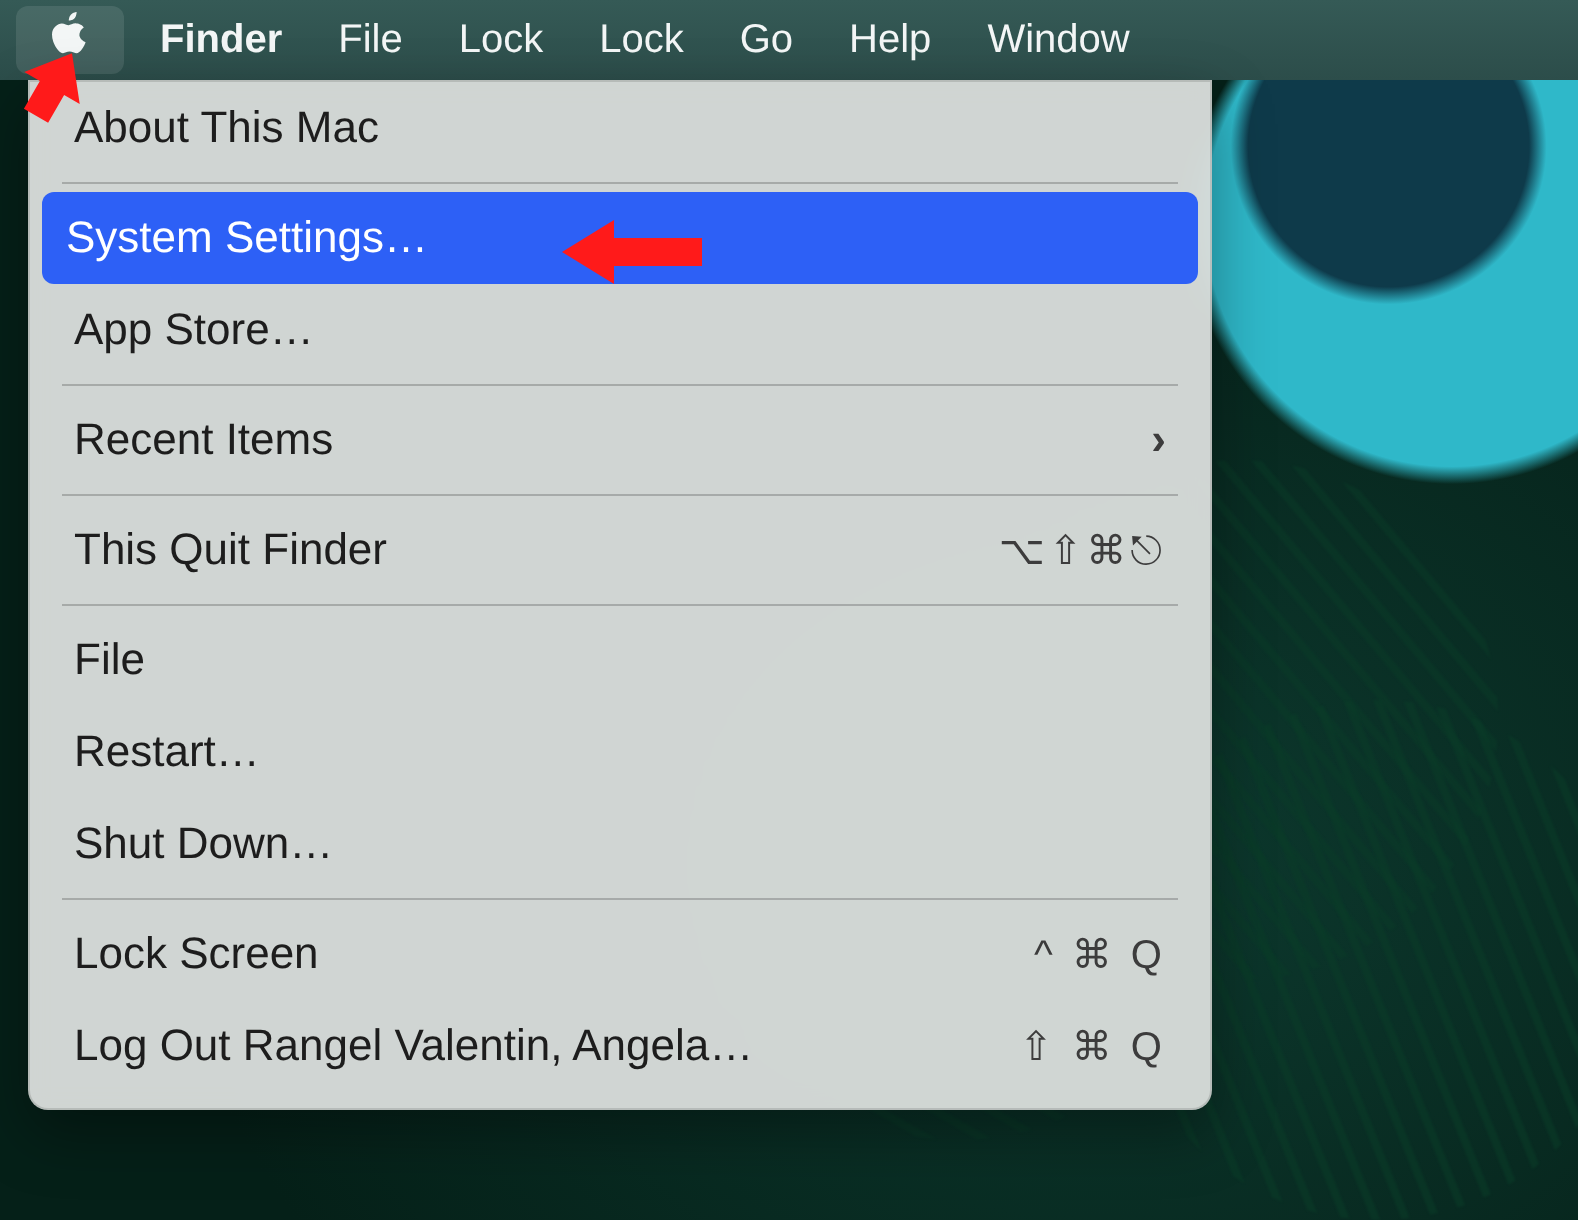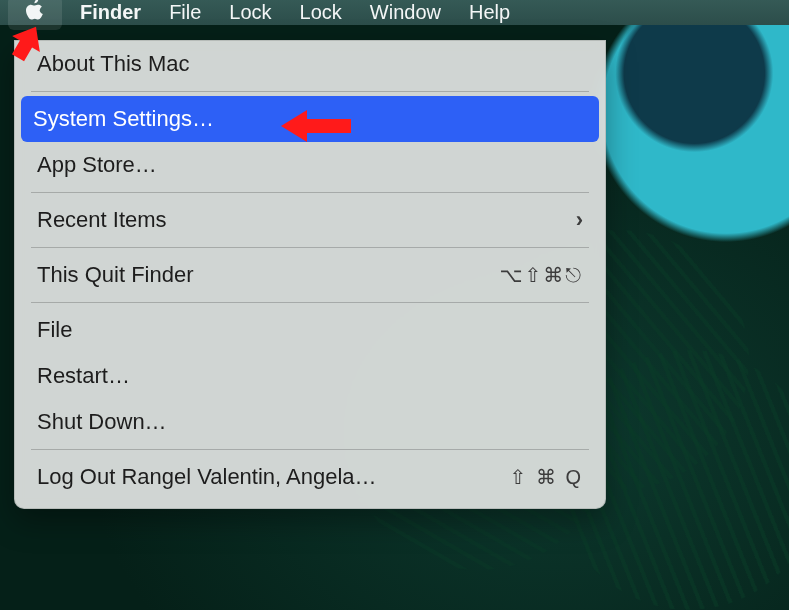--- a/index.html
+++ b/index.html
@@ -20,21 +20,21 @@
     position: absolute; width: 260px; height: 260px; right: 40px; bottom: 120px;
     background: repeating-linear-gradient(60deg, rgba(10,60,40,0.8) 0 4px, rgba(3,20,14,0) 4px 14px);
     transform: rotate(-10deg); filter: blur(0.5px); opacity: 0.6;
     border-radius: 50%;
   }
   .frond.f2 { right: -30px; bottom: 0; transform: rotate(8deg); opacity:0.7;}
   .frond.f3 { right: 180px; bottom: 40px; transform: rotate(-30deg); opacity:0.5;}
 
   
   .menubar {
-    position: absolute; top: 0; left: 0; right: 0; height: 25px;
+    position: absolute; top: 0; left: 0; right: 0; height: 40px;
     display: flex; align-items: center; gap: 0;
     padding-left: 6px;
     color: #f3f6f6;
     font-size: 20px;
     background: linear-gradient(#355a56, #2c4d4a);
   }
   .menubar .menu-item, .menubar .apple {
     padding: 0 14px; height: 40px; display: flex; align-items: center;
     cursor: default;
   }
@@ -101,22 +101,23 @@
     <span>
       <svg viewBox="0 0 20 24">
           <path d="M14.7 12.6c0-2.6 2.1-3.8 2.2-3.9-1.2-1.8-3.1-2-3.7-2-1.6-.2-3.1.9-3.9.9-.8 0-2-.9-3.4-.9C3.9 6.8 1 8.6 1 12.3c0 1.1.2 2.3.6 3.5.6 1.7 2.7 5.9 4.9 5.8 1.1 0 1.9-.8 3.3-.8 1.4 0 2.1.8 3.3.8 2.2 0 4.1-3.8 4.7-5.5-3-1.3-3.1-3.4-3.1-3.5zM12.3 4.1c1.1-1.3 1-3.1 1-3.1s-1.8.1-2.9 1.4c-1 1.1-1 2.9-1 2.9s1.8 0 2.9-1.2z"></path>
         </svg>
     </span>
   </div>
   <div class="menu-item bold">Finder</div>
   <div class="menu-item">File</div>
   <div class="menu-item">Lock</div>
   <div class="menu-item">Lock</div>
+  <div class="menu-item">Go</div>
+  <div class="menu-item">Help</div>
   <div class="menu-item">Window</div>
-  <div class="menu-item">Help</div>
 </div>
 
 <div class="dropdown">
   <div class="dd-item">
     <span>About This Mac</span>
   </div>
   <div class="dd-sep"></div>
 
   <div class="dd-item highlight">
     <span>System Settings…</span>
@@ -143,20 +144,24 @@
   </div>
   <div class="dd-item">
     <span>Restart…</span>
   </div>
   <div class="dd-item">
     <span>Shut Down…</span>
   </div>
   <div class="dd-sep"></div>
 
   <div class="dd-item">
+    <span>Lock Screen</span>
+    <span class="shortcut">^ ⌘ Q</span>
+  </div>
+  <div class="dd-item">
     <span>Log Out Rangel Valentin, Angela…</span>
     <span class="shortcut">⇧ ⌘ Q</span>
   </div>
 </div>
 
 <div class="arrow1">
   <svg class="arrow-svg" viewBox="0 0 40 40">
     <polygon points="20,0 36,20 27,20 27,36 13,36 13,20 4,20" transform="rotate(30 20 20)"></polygon>
   </svg>
 </div>

